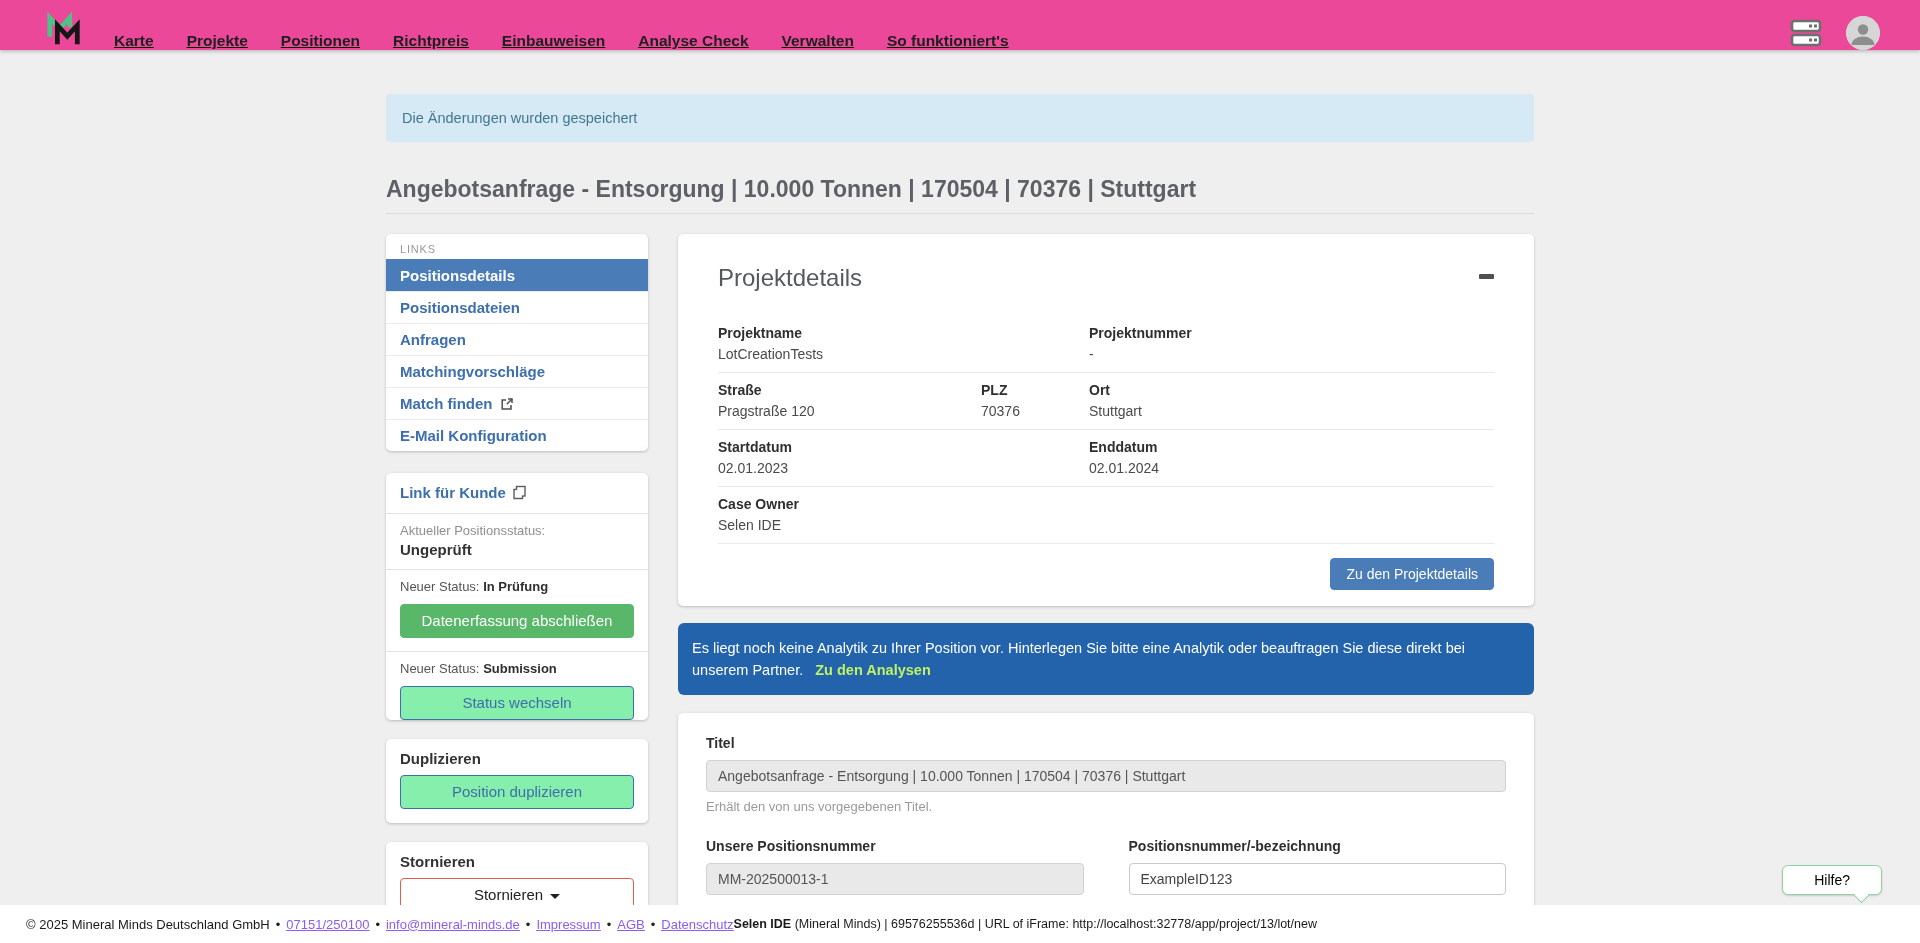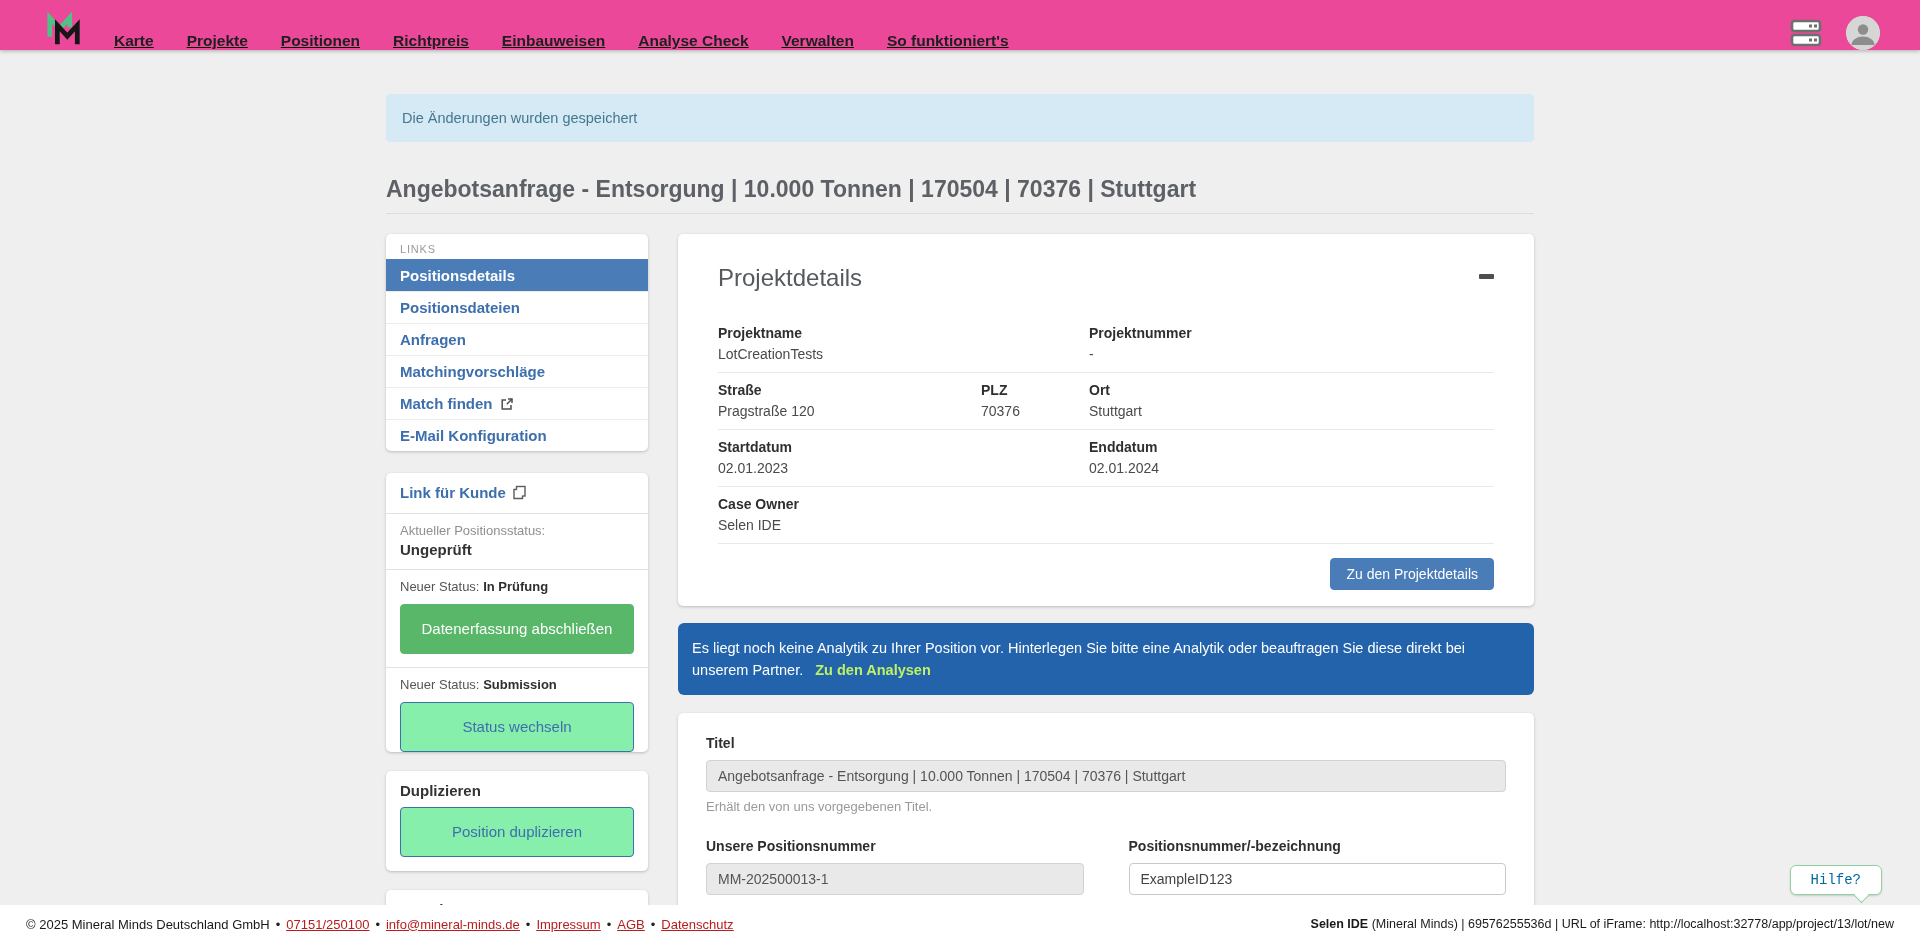--- a/index.html
+++ b/index.html
@@ -39,21 +39,21 @@
   .status-card { margin-top:22px; }
   .cust-link-row { padding:11px 14px; }
   .cust-link { color:#3d6fad; font-size:15px; font-weight:600; text-decoration:none;
                display:inline-flex; align-items:center; gap:6px; }
   .divider { border-top:1px solid #e3e3e3; }
   .status-block { padding:9px 14px 11px; }
   .status-label { font-size:13px; color:#8f8f8f; }
   .status-value { font-size:15px; font-weight:700; color:#333; margin-top:3px; }
   .new-status { padding:9px 14px 2px; font-size:13px; color:#555; }
   .new-status b { color:#2f2f2f; }
-  .btn-block { display:block; width:calc(100% - 28px); margin:8px 14px 13px; padding:15px 4px;
+  .btn-block { display:block; width:calc(100% - 28px); margin:8px 14px 13px; padding:7px 4px;
                font-size:15px; border-radius:4px; text-align:center; cursor:pointer;
                font-family:inherit; line-height:18px; }
   .btn-green { background:#58b768; border:1px solid #58b768; color:#ffffff; }
   .btn-outline-blue { background:#86efac; border:1px solid #3d6fad; color:#3d6fad; }
   .btn-outline-red { background:#ffffff; border:1.5px solid #e25a52; color:#222; }
 
   
   .action-card { margin-top:19px; padding:11px 0 1px; }
   .action-title { font-size:15px; font-weight:700; color:#333; padding:0 14px; margin-bottom:8px; }
   .caret-down { display:inline-block; width:0; height:0; border-left:5px solid transparent;
@@ -85,32 +85,32 @@
   .form-card { margin-top:18px; padding:22px 28px 30px; }
   .field-label { font-size:14px; font-weight:700; color:#2f2f2f; margin-bottom:9px; }
   .text-input { width:100%; padding:7px 11px; font-size:14px; color:#444; border:1px solid #c9c9c9;
                 border-radius:4px; font-family:inherit; background:#fff; height:32px; }
   .text-input:disabled { background:#e9e9e9; color:#555; border-color:#d2d2d2; }
   .help-text { font-size:13px; color:#9a9a9a; margin-top:7px; }
   .form-grid { display:grid; grid-template-columns:1fr 1fr; gap:45px; margin-top:24px; }
 
   
   .help-btn { position:fixed; right:38px; bottom:48px; background:#fff; border:1.5px solid #90d0a2;
-              border-radius:6px; padding:6px 20px; font-size:14px; color:#0369a1; cursor:pointer;
-              font-family:Liberation Mono, monospace; z-index:40; box-shadow:0 1px 2px rgba(0,0,0,.15); }
+              border-radius:6px; padding:6px 31px; font-size:14px; color:#000000; cursor:pointer;
+              font-family:Liberation Sans, sans-serif; z-index:40; box-shadow:0 1px 2px rgba(0,0,0,.15); }
   .help-btn::after { content:""; position:absolute; right:14px; bottom:-7px; width:10px; height:10px;
                      background:#fff; border-right:1.5px solid #90d0a2; border-bottom:1.5px solid #90d0a2;
                      transform:rotate(45deg); }
 
   
   .footer { position:fixed; left:0; bottom:0; width:100%; height:38px; background:#ffffff;
-            display:flex; align-items:center; justify-content:space-between; padding:0 26px;
+            display:flex; align-items:center; justify-content:flex-start; padding:0 26px;
             font-size:13px; color:#1a1a1a; z-index:35; }
   .footer-left { display:flex; align-items:center; white-space:nowrap; }
-  .footer-left a { color:#b91c1c; }
+  .footer-left a { color:#8b5cf6; }
   .footer-left a::before, .sep-dot::before { content:"•"; color:#222; margin:0 6px; display:inline-block; text-decoration:none; }
   .footer-left a::before { text-decoration:none; }
   .footer-left a { text-decoration-color:#46a25c; }
   .footer-left a span { text-decoration:underline; }
   .footer-right { white-space:nowrap; font-size:12.5px; }
   .footer-right b { font-weight:700; }
 </style>
 </head>
 <body>
 

